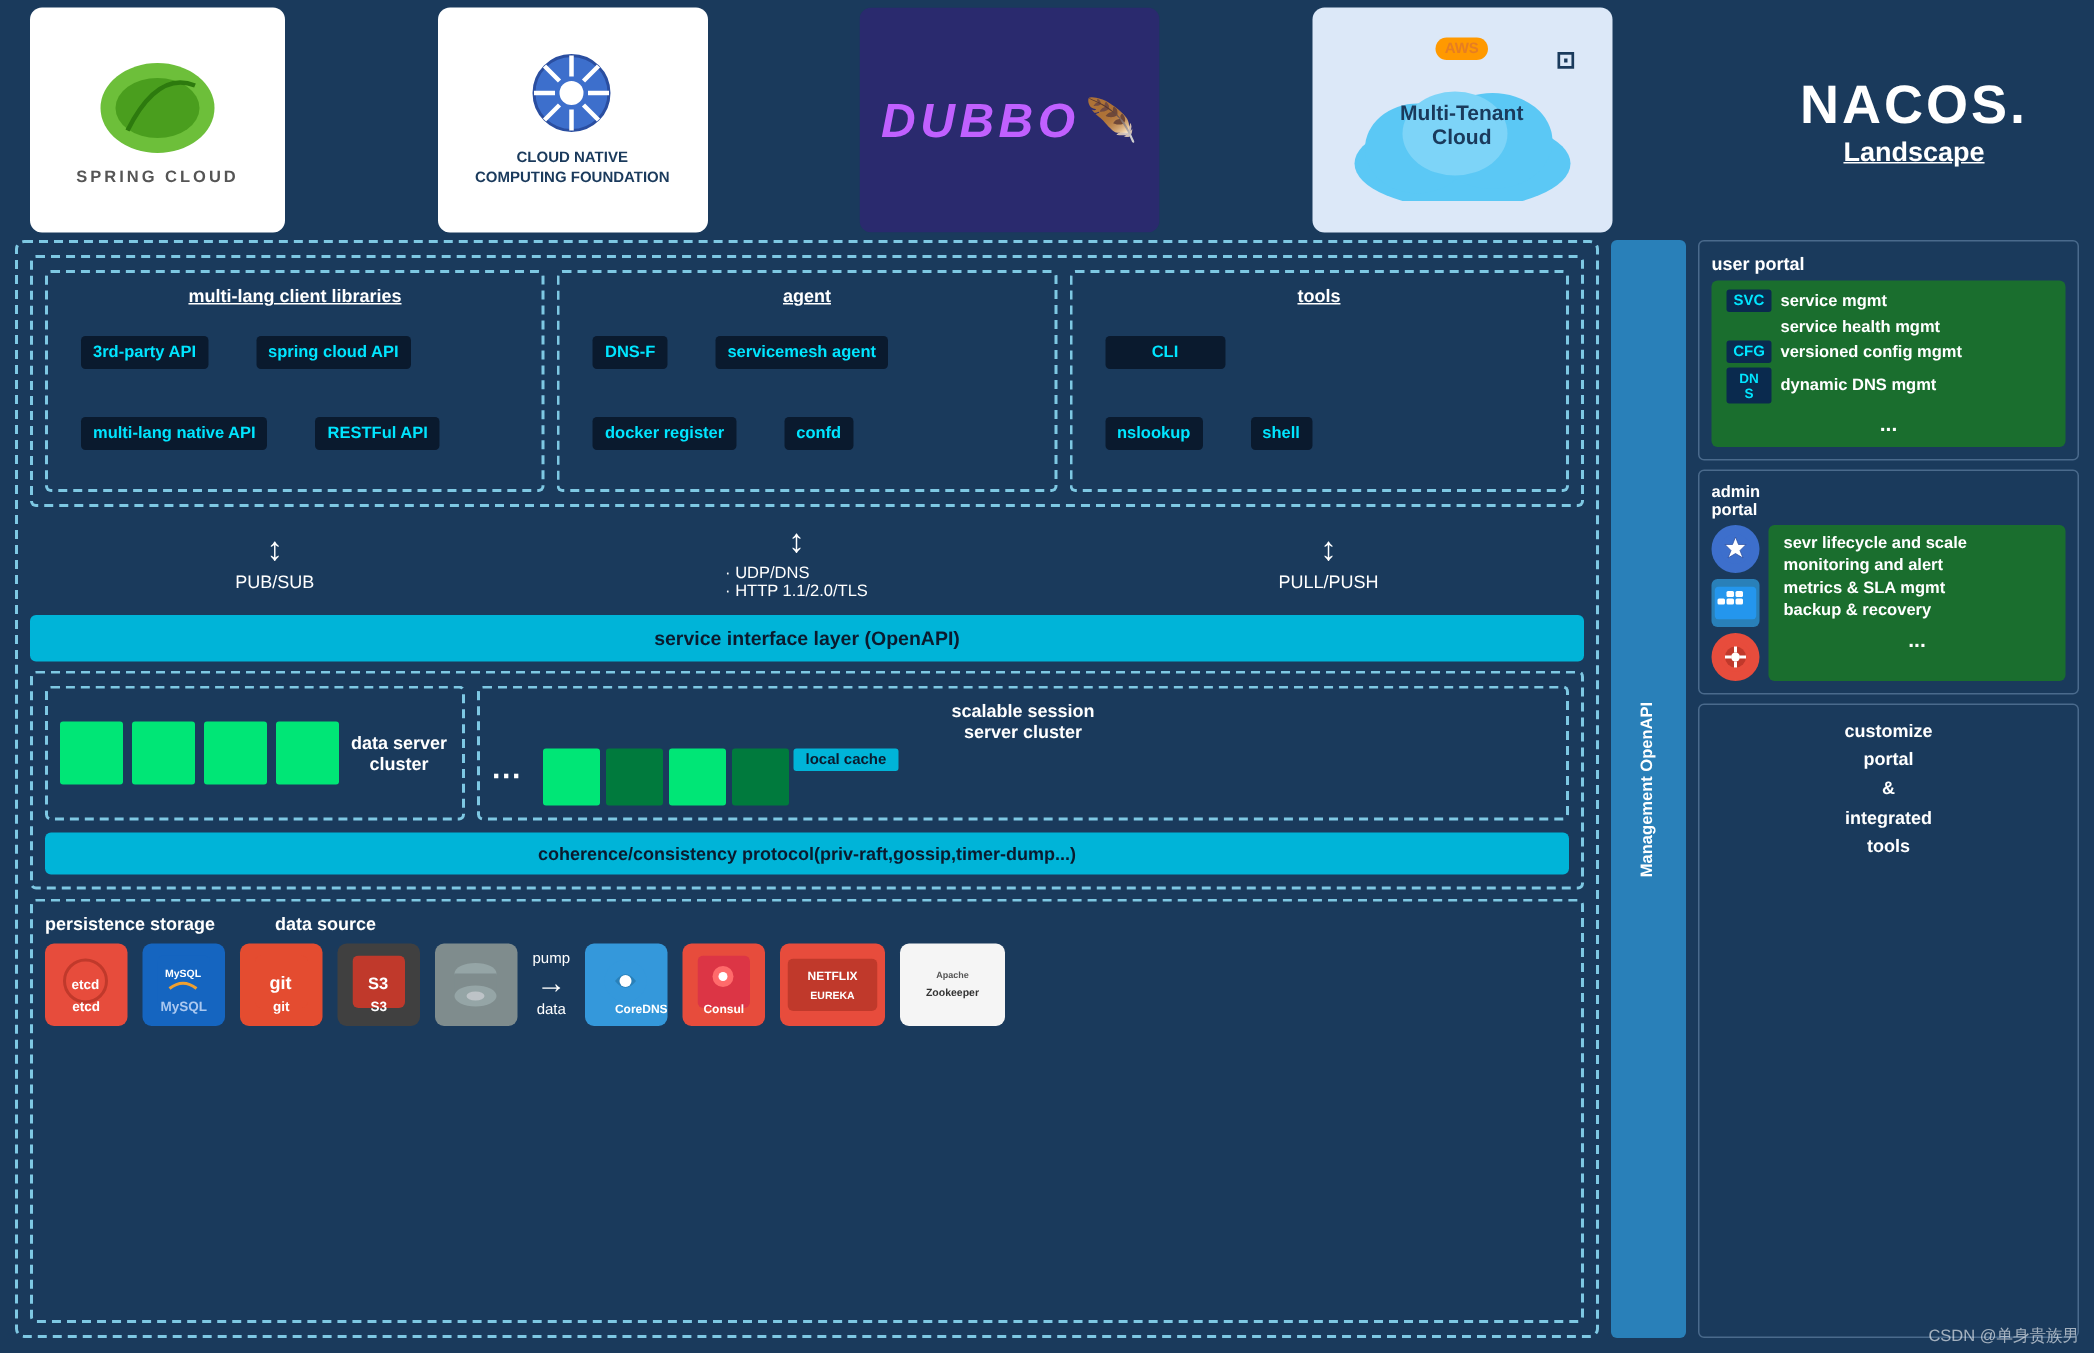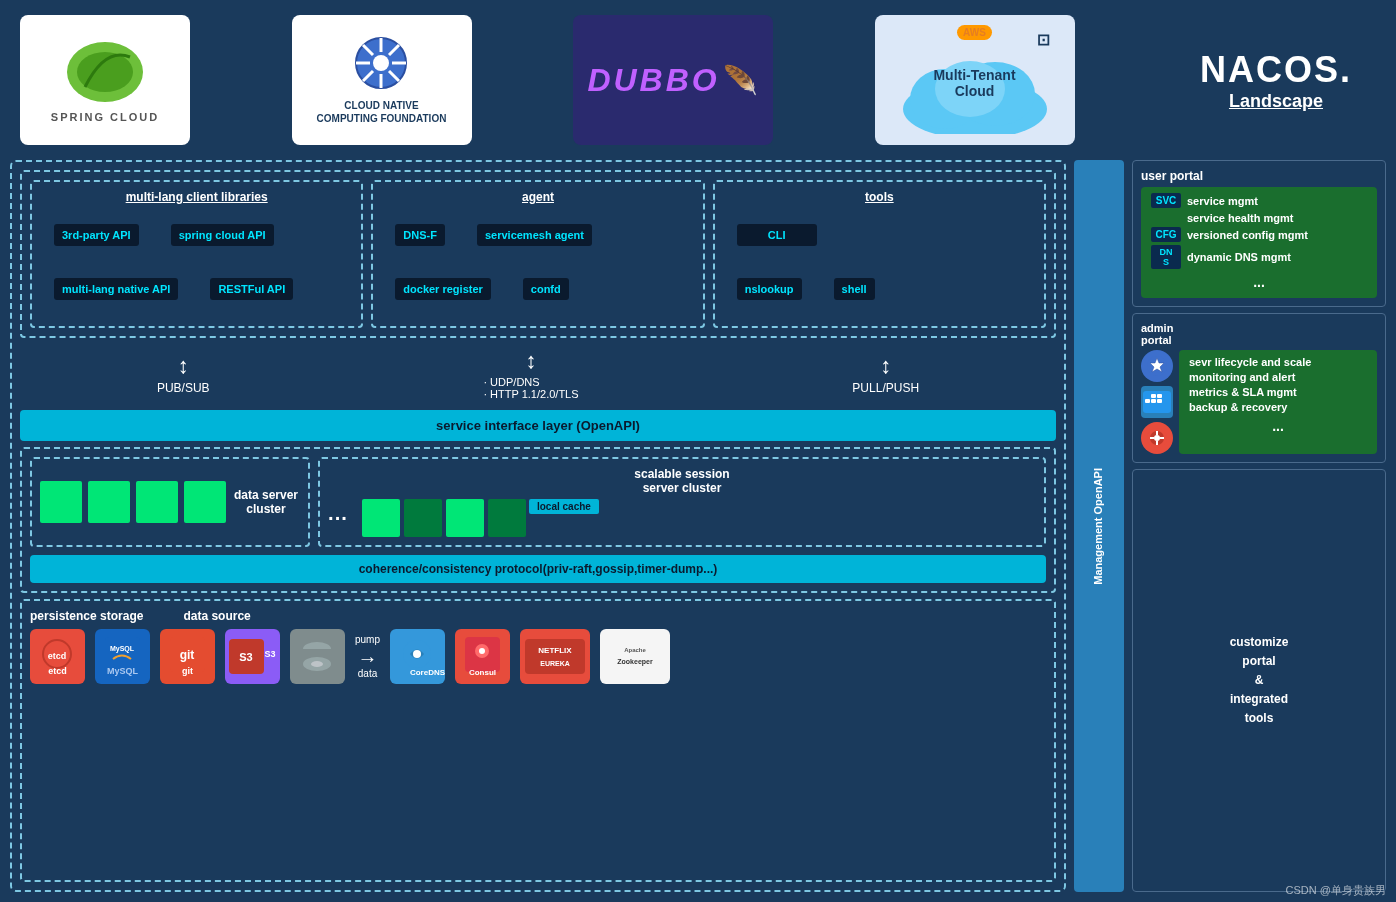--- a/index.html
+++ b/index.html
@@ -21,21 +21,21 @@
       height: 160px;
     }
 
     .logo-box {
       background: white;
       border-radius: 8px;
       display: flex;
       align-items: center;
       justify-content: center;
       padding: 8px 14px;
-      height: 130px;
+      height: 150px;
     }
 
     .spring-cloud-logo {
       width: 160px;
       text-align: center;
     }
 
     .spring-cloud-logo .leaf-icon {
       width: 80px;
       height: 70px;
@@ -510,21 +510,20 @@
     }
 
     .customize-portal {
       background: #1a3a5c;
       border: 1px solid #4a6a8c;
       border-radius: 4px;
       padding: 8px;
       text-align: center;
       flex: 1;
       display: flex;
-      align-items: center;
       justify-content: center;
     }
 
     .customize-text {
       color: white;
       font-size: 12px;
       font-weight: bold;
       line-height: 1.6;
     }
 
@@ -726,21 +725,21 @@
         </div>
 
         <div class="tech-icon" style="background:#e44c30; flex-direction:column; font-size:9px; color:white;">
           <svg width="35" height="35" viewBox="0 0 35 35">
               <rect width="35" height="35" fill="#e44c30" rx="4"></rect>
               <text x="17" y="22" text-anchor="middle" fill="white" font-size="12" font-weight="bold">git</text>
             </svg>
           <span style="font-size:9px; color:white; margin-top:-6px;">git</span>
         </div>
 
-        <div class="tech-icon" style="background:#8b5cf6; font-size:9px; color:white;">
+        <div class="tech-icon" style="background:#404040; flex-direction:column; font-size:9px; color:white;">
           <svg width="35" height="35" viewBox="0 0 35 35">
               <rect width="35" height="35" fill="#c0392b" rx="4"></rect>
               <text x="17" y="22" text-anchor="middle" fill="white" font-size="11" font-weight="bold">S3</text>
             </svg>
           <span style="font-size:9px; color:white; margin-top:-6px;">S3</span>
         </div>
 
         <div class="tech-icon" style="background:#7f8c8d; flex-direction:column; font-size:9px; color:white;">
           <svg width="35" height="35" viewBox="0 0 35 35">
               <ellipse cx="17" cy="10" rx="14" ry="7" fill="#95a5a6"></ellipse>

